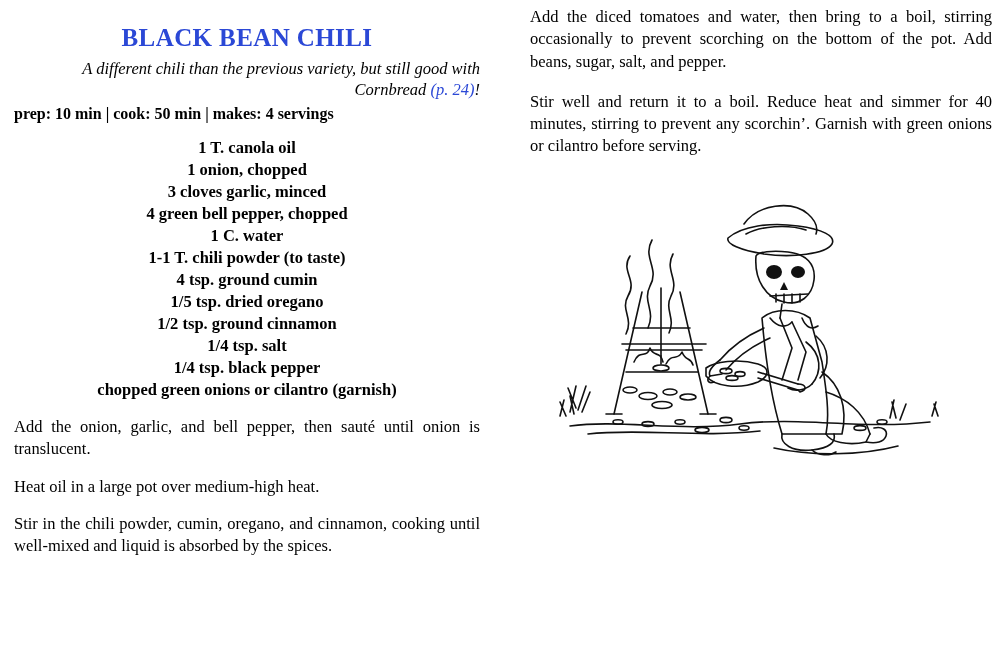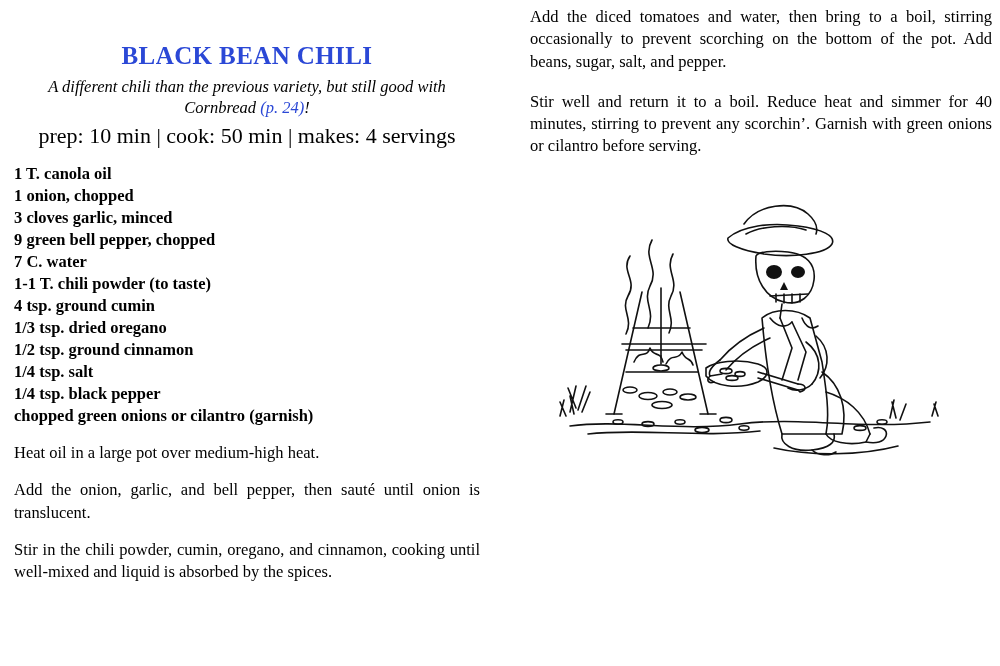--- a/index.html
+++ b/index.html
@@ -17,21 +17,21 @@
   }
   .page {
     width: 1000px;
     height: 666px;
     position: relative;
     box-sizing: border-box;
   }
   .left-col {
     position: absolute;
     left: 14px;
-    top: 42px;
+    top: 24px;
     width: 466px;
   }
   .right-col {
     position: absolute;
     left: 530px;
     top: 0px;
     width: 462px;
   }
   .recipe-title {
     color: #2b48d6;
@@ -39,38 +39,39 @@
     font-weight: bold;
     font-size: 25px;
     letter-spacing: 0.4px;
     text-align: center;
     margin: 0 0 6px 0;
     line-height: 1.1;
   }
   .recipe-subtitle {
     font-style: italic;
     font-size: 16.5px;
-    text-align: center;
+    text-align: right;
     line-height: 1.32;
     margin: 0 0 4px 0;
   }
   .recipe-subtitle .ref {
     color: #2b48d6;
     font-style: italic;
   }
   .recipe-meta {
-    text-align: center;
-    font-weight: normal;
-    font-size: 22px;
+    text-align: left;
+    font-weight: bold;
+    font-size: 16px;
     margin: 0 0 14px 0;
   }
   ul.ingredients {
     list-style: none;
     margin: 14px 0 0 0;
     padding: 0;
+    text-align: center;
   }
   ul.ingredients li {
     font-weight: bold;
     font-size: 16.5px;
     line-height: 1.335;
     white-space: nowrap;
   }
   .step {
     font-size: 16.5px;
     line-height: 1.35;
@@ -109,33 +110,33 @@
       <span>A different chili than the previous variety, but still good with</span>
       <span>Cornbread </span><span class="ref">(p. 24)</span><span>!</span>
     </div>
 
     <div class="recipe-meta">prep: 10 min | cook: 50 min | makes: 4 servings</div>
 
     <ul class="ingredients">
       <li>1 T. canola oil</li>
       <li>1 onion, chopped</li>
       <li>3 cloves garlic, minced</li>
-      <li>9 green bell pepper, chopped</li>
-      <li>7 C. water</li>
+      <li>4 green bell pepper, chopped</li>
+      <li>1 C. water</li>
       <li>1-1 T. chili powder (to taste)</li>
       <li>4 tsp. ground cumin</li>
-      <li>1/3 tsp. dried oregano</li>
+      <li>1/5 tsp. dried oregano</li>
       <li>1/2 tsp. ground cinnamon</li>
       <li>1/4 tsp. salt</li>
       <li>1/4 tsp. black pepper</li>
       <li>chopped green onions or cilantro (garnish)</li>
     </ul>
 
+    <p class="step">Add the onion, garlic, and bell pepper, then sauté until onion is translucent.</p>
     <p class="step">Heat oil in a large pot over medium-high heat.</p>
-    <p class="step">Add the onion, garlic, and bell pepper, then sauté until onion is translucent.</p>
     <p class="step">Stir in the chili powder, cumin, oregano, and cinnamon, cooking until well-mixed and liquid is absorbed by the spices.</p>
   </div>
 
   <div class="right-col">
 
     <p class="step">Add the diced tomatoes and water, then bring to a boil, stirring occasionally to prevent scorching on the bottom of the pot. Add beans, sugar, salt, and pepper.</p>
     <p class="step">Stir well and return it to a boil. Reduce heat and simmer for 40 minutes, stirring to prevent any scorchin’. Garnish with green onions or cilantro before serving.</p>
 
     <div class="illustration">
       <svg viewBox="0 0 462 310" xmlns="http://www.w3.org/2000/svg">

